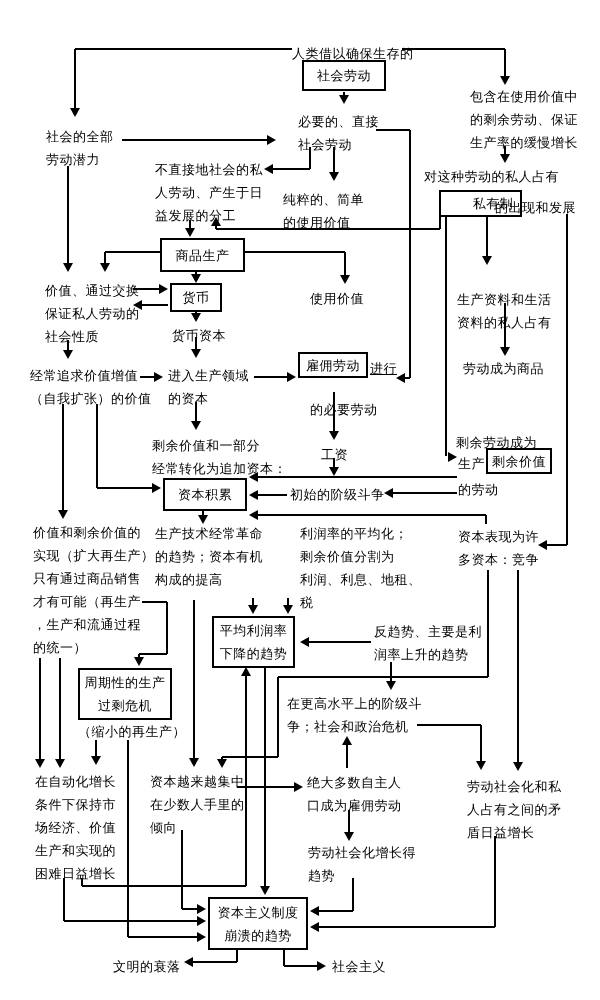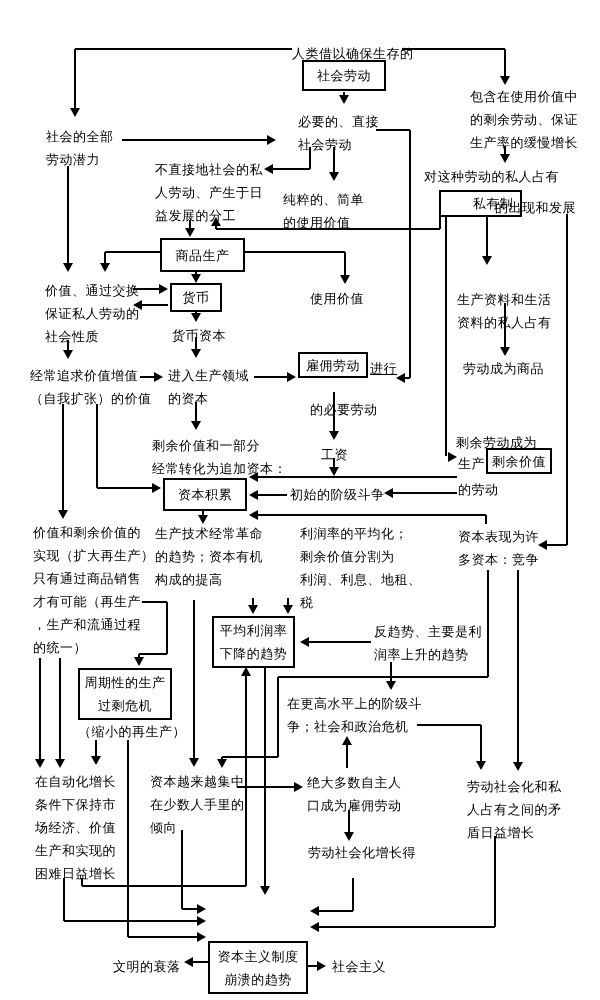--- a/index.html
+++ b/index.html
@@ -331,22 +331,23 @@
         <div class="ln">绝大多数自主人</div>
         <div class="ln">口成为雇佣劳动</div>
       </div>
       <div class="node" style="left: 467px; top: 775px;">
         <div class="ln">劳动社会化和私</div>
         <div class="ln">人占有之间的矛</div>
         <div class="ln">盾日益增长</div>
       </div>
       <div class="node" style="left: 308px; top: 841px;">
         <div class="ln">劳动社会化增长得</div>
-      </div>
-      <div class="node boxed" style="left: 208px; top: 897px; width: 96px; height: 49px; margin-top: 44px;">
+        <div class="ln">趋势</div>
+      </div>
+      <div class="node boxed" style="left: 208px; top: 897px; width: 96px; height: 49px;">
         <div class="ln">资本主义制度</div>
         <div class="ln">崩溃的趋势</div>
       </div>
       <div class="node" style="left: 113px; top: 955px;">
         <div class="ln">文明的衰落</div>
       </div>
       <div class="node" style="left: 332px; top: 955px; text-align: right;">
         <div class="ln">社会主义</div>
       </div>
     </div>

